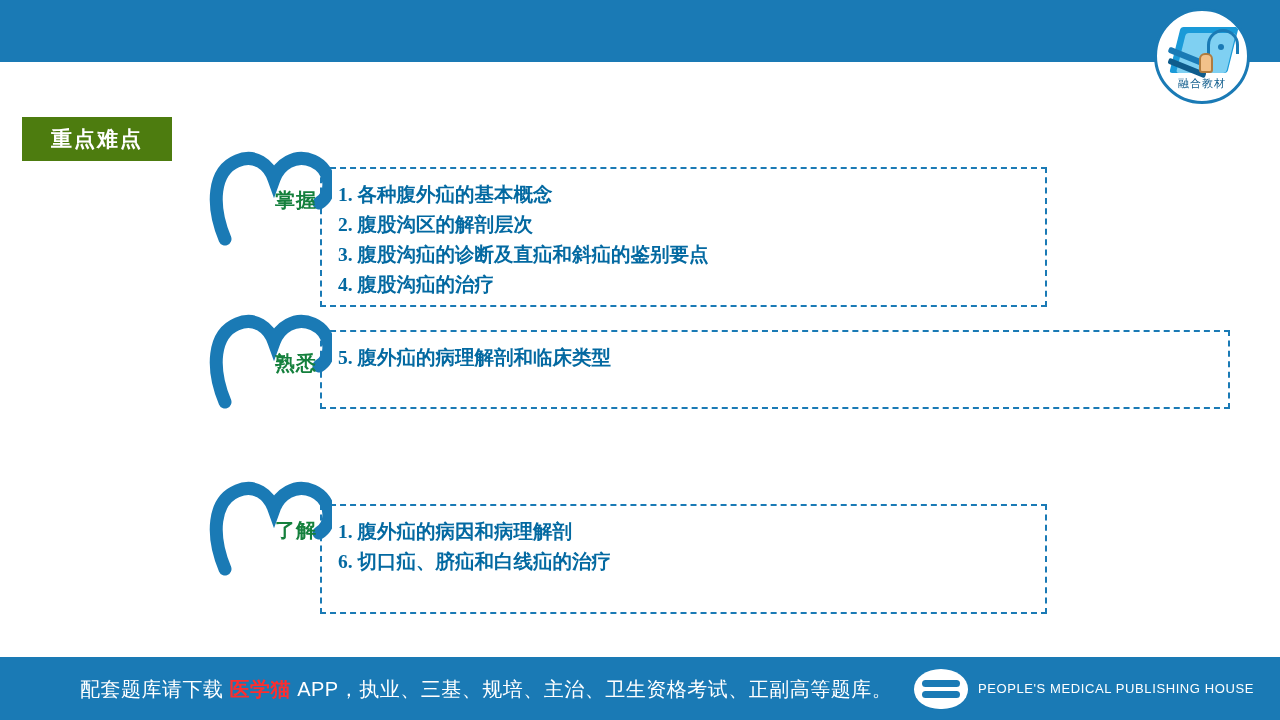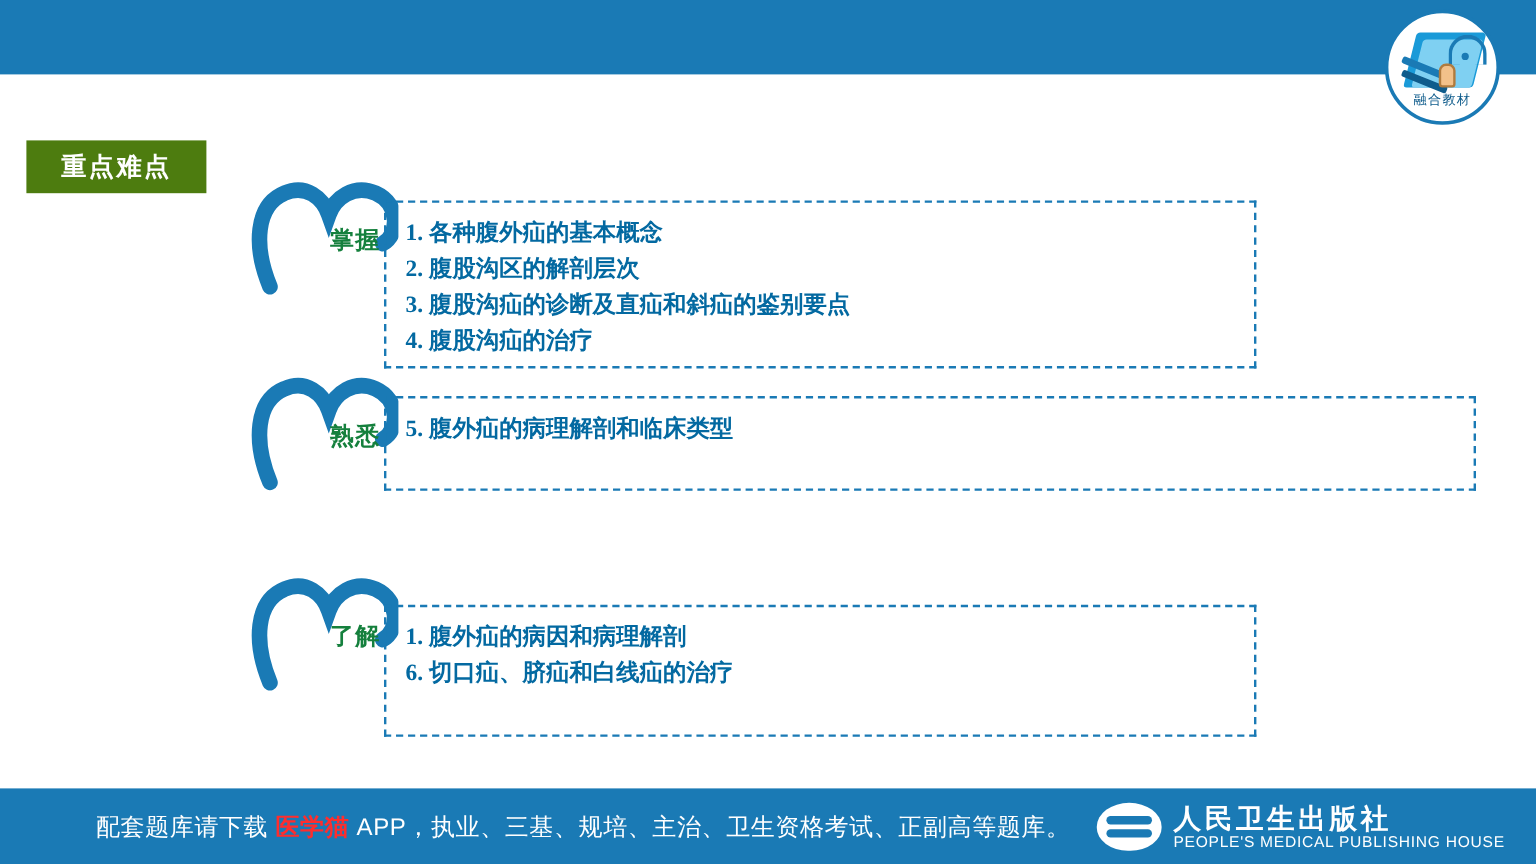--- a/index.html
+++ b/index.html
@@ -317,19 +317,18 @@
 
   <div class="bottom-bar">
     <div class="bottom-text">
       <span>配套题库请下载</span>
       <span class="hl">医学猫</span>
       <span>APP，执业、三基、规培、主治、卫生资格考试、正副高等题库。</span>
     </div>
     <div class="publisher">
       <div class="pub-mark"></div>
       <div class="pub-names">
-        <div class="pub-cn">人民卫生出版社</div>
         <div class="pub-en">PEOPLE'S MEDICAL PUBLISHING HOUSE</div>
       </div>
     </div>
   </div>
 
 </div>
 
 </body></html>

